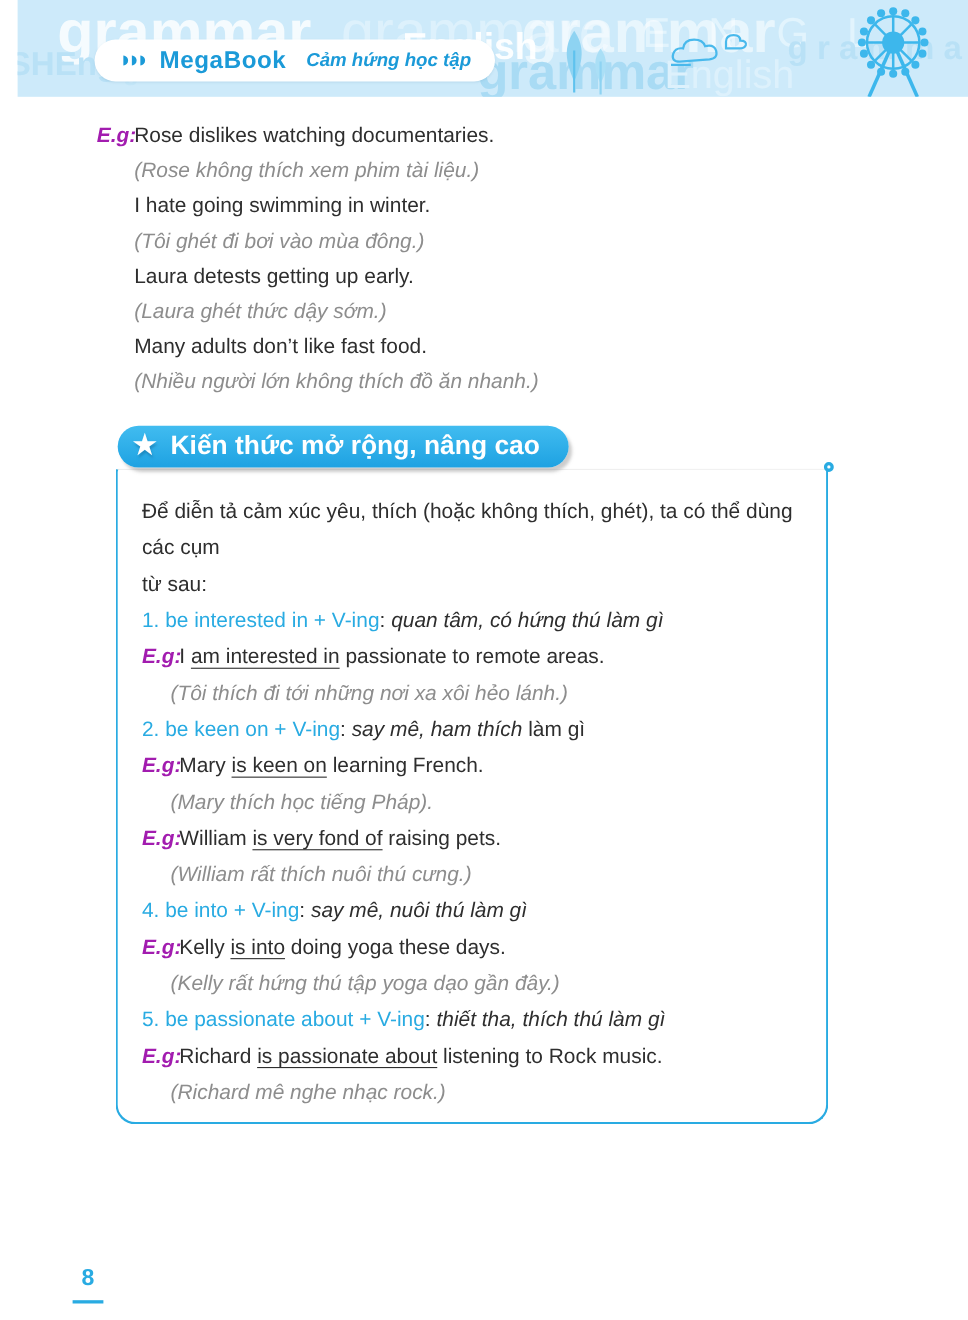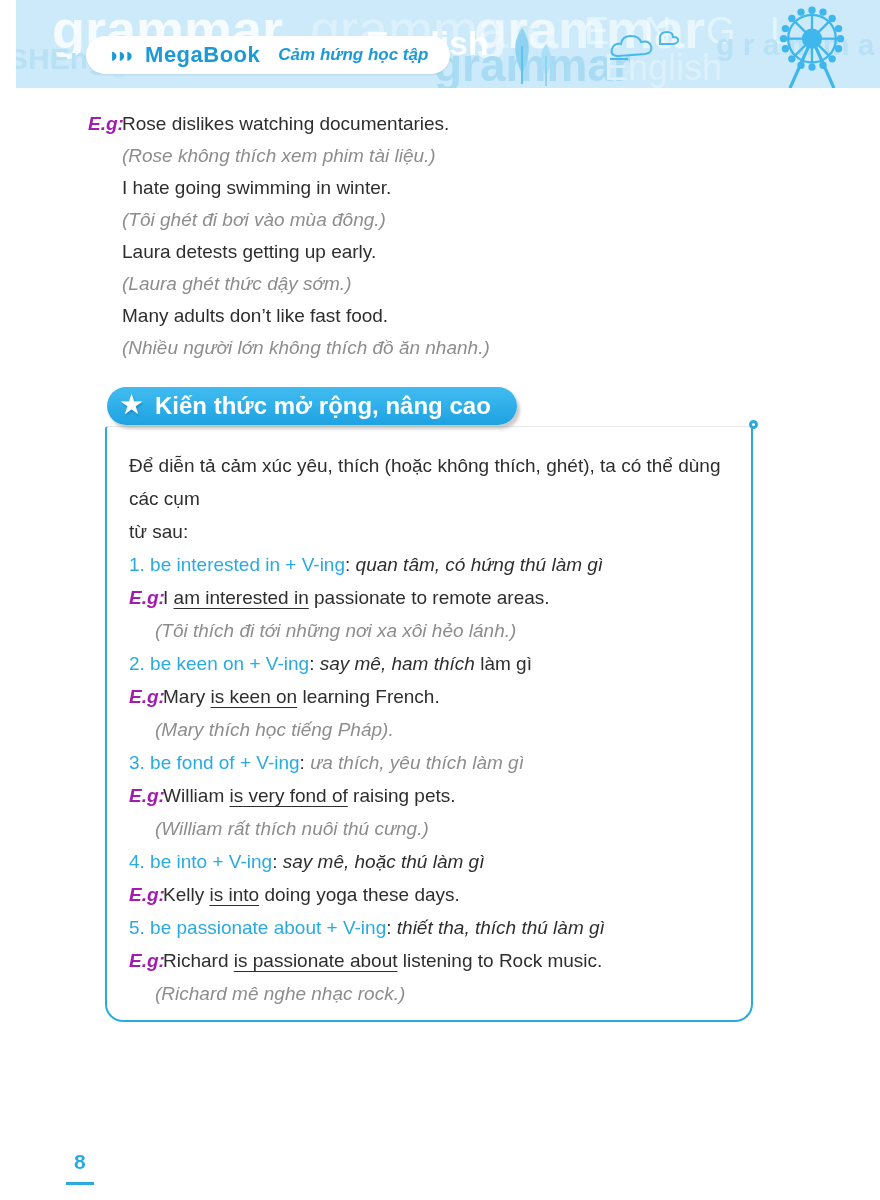--- a/index.html
+++ b/index.html
@@ -169,26 +169,26 @@
     <div class="line">từ sau:</div>
 
     <div class="line"><span class="blue">1. be interested in + V-ing</span><span>: </span><span class="em">quan tâm, có hứng thú làm gì</span><span></span></div>
     <div class="line"><span class="eg">E.g:</span><span>I </span><span class="u">am interested in</span><span> passionate to remote areas.</span></div>
     <div class="line vi kind">(Tôi thích đi tới những nơi xa xôi hẻo lánh.)</div>
 
     <div class="line"><span class="blue">2. be keen on + V-ing</span><span>: </span><span class="em">say mê, ham thích</span><span> làm gì</span></div>
     <div class="line"><span class="eg">E.g:</span><span>Mary </span><span class="u">is keen on</span><span> learning French.</span></div>
     <div class="line vi kind">(Mary thích học tiếng Pháp).</div>
 
-    <div class="line"><span class="blue">3. be fond of + V-ing</span><span>: </span><span class="em gray">ưa thích, yêu thích làm gì</span><span></span></div>
     <div class="line"><span class="eg">E.g:</span><span>William </span><span class="u">is very fond of</span><span> raising pets.</span></div>
     <div class="line vi kind">(William rất thích nuôi thú cưng.)</div>
 
-    <div class="line"><span class="blue">4. be into + V-ing</span><span>: </span><span class="em">say mê, hoặc thú làm gì</span><span></span></div>
+    <div class="line"><span class="blue">4. be into + V-ing</span><span>: </span><span class="em">say mê, nuôi thú làm gì</span><span></span></div>
     <div class="line"><span class="eg">E.g:</span><span>Kelly </span><span class="u">is into</span><span> doing yoga these days.</span></div>
+    <div class="line vi kind">(Kelly rất hứng thú tập yoga dạo gần đây.)</div>
 
     <div class="line"><span class="blue">5. be passionate about + V-ing</span><span>: </span><span class="em">thiết tha, thích thú làm gì</span><span></span></div>
     <div class="line"><span class="eg">E.g:</span><span>Richard </span><span class="u">is passionate about</span><span> listening to Rock music.</span></div>
     <div class="line vi kind">(Richard mê nghe nhạc rock.)</div>
   </div>
 
   <div class="pagenum">8</div>
   <div class="pagenum-rule"></div>
 
 </div>

